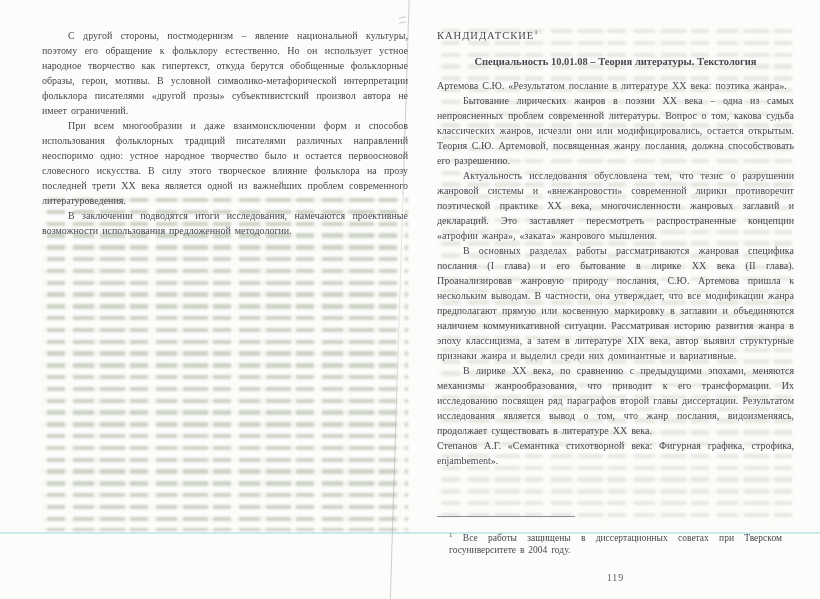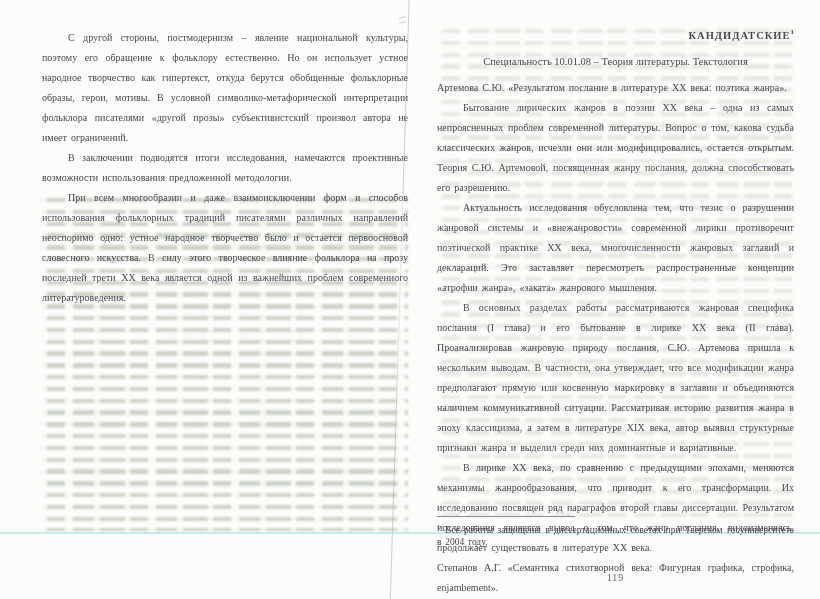--- a/index.html
+++ b/index.html
@@ -7,39 +7,39 @@
     width:820px;height:599px;overflow:hidden;position:relative;
     background:var(--paper,#fcfcfa);
     font-family:"Liberation Serif","DejaVu Serif",serif;
     color:var(--text,#474850);
   }
   .scan{position:absolute;inset:0;}
   .page{position:absolute;top:0;bottom:0;}
   .page-left{left:42px;top:28px;width:366px;}
   .page-right{left:437px;top:26px;width:357px;}
   p.para{
-    margin:0;font-size:10px;line-height:20px;text-align:justify;
+    margin:0;font-size:10px;line-height:15px;text-align:justify;
     word-spacing:1.5px;position:relative;z-index:2;
   }
   p.indent{text-indent:26px;}
   .hdr{
-    position:relative;z-index:2;text-align:right;font-size:10.5px;line-height:12px;
-    letter-spacing:1px;margin:0 0 14px 0;font-weight:bold;
+    position:relative;z-index:2;text-align:left;font-size:10.5px;line-height:12px;
+    letter-spacing:1px;margin:0 0 14px 0;
   }
   .hdr sup{font-size:7px;letter-spacing:0;}
   .specialty{
-    position:relative;z-index:2;text-align:center;font-weight:normal;
+    position:relative;z-index:2;text-align:center;font-weight:bold;
     font-size:10.5px;line-height:12px;margin:2px 0 10px 0;
   }
   .author{margin:0 0 6px 0;}
   .author2{margin:10px 0 8px 0;}
   .fn-block{position:absolute;left:0;top:490px;width:100%;z-index:2;}
   .fn-rule{width:138px;border-top:1px solid var(--rule,#8a8f99);margin:0 0 4px 0;}
   .footnote{
-    margin:0;font-size:9.5px;line-height:12px;text-align:justify;
+    margin:12px;font-size:9.5px;line-height:12px;text-align:justify;
     word-spacing:1.5px;
   }
   .footnote sup{font-size:7px;}
   .page-num{
     position:absolute;top:546px;left:0;width:100%;text-align:center;
     font-size:10px;color:var(--page_number,#5a5f6a);z-index:2;letter-spacing:1px;
   }
   .bleed{
     position:absolute;pointer-events:none;z-index:1;
     background-image:
@@ -78,22 +78,22 @@
   <div class="gutter-line"></div>
   <div class="cyan-line"></div>
   <div class="pencil-mark">
       <i></i>
       <i></i>
     </div>
 
   <div class="page page-left">
     <div class="bleed bleed-left"></div>
     <p class="para indent">С другой стороны, постмодернизм – явление национальной культуры, поэтому его обращение к фольклору естественно. Но он использует устное народное творчество как гипертекст, откуда берутся обобщенные фольклорные образы, герои, мотивы. В условной символико-метафорической интерпретации фольклора писателями «другой прозы» субъективистский произвол автора не имеет ограничений.</p>
+    <p class="para indent">При всем многообразии и даже взаимоисключении форм и способов использования фольклорных традиций писателями различных направлений неоспоримо одно: устное народное творчество было и остается первоосновой словесного искусства. В силу этого творческое влияние фольклора на прозу последней трети ХХ века является одной из важнейших проблем современного литературоведения.</p>
     <p class="para indent">В заключении подводятся итоги исследования, намечаются проективные возможности использования предложенной методологии.</p>
-    <p class="para indent">При всем многообразии и даже взаимоисключении форм и способов использования фольклорных традиций писателями различных направлений неоспоримо одно: устное народное творчество было и остается первоосновой словесного искусства. В силу этого творческое влияние фольклора на прозу последней трети ХХ века является одной из важнейших проблем современного литературоведения.</p>
   </div>
 
   <div class="page page-right">
     <div class="bleed bleed-right"></div>
 
     <div class="hdr"><span>КАНДИДАТСКИЕ</span><sup>1</sup></div>
 
     <div class="specialty">Специальность 10.01.08 – Теория литературы. Текстология</div>
 
     <p class="para author">Артемова С.Ю. «Результатом послание в литературе ХХ века: поэтика жанра».</p>

